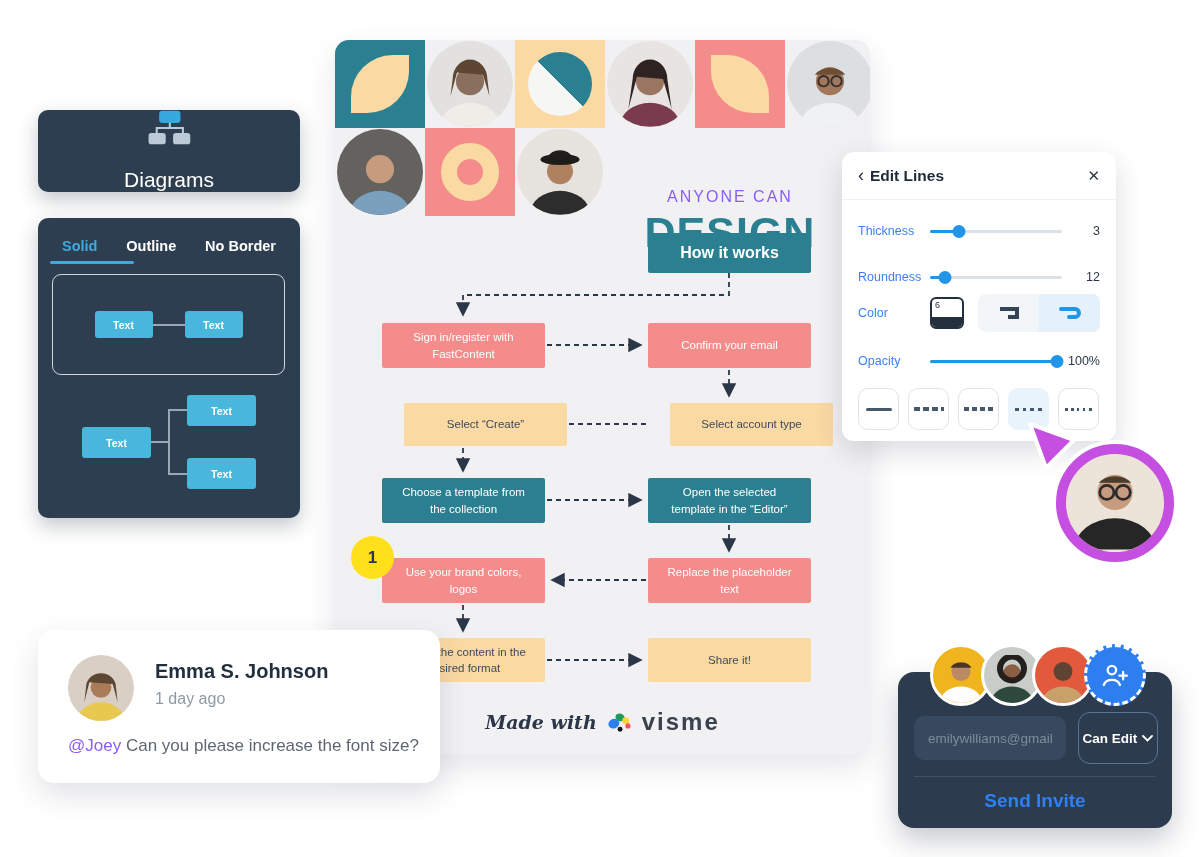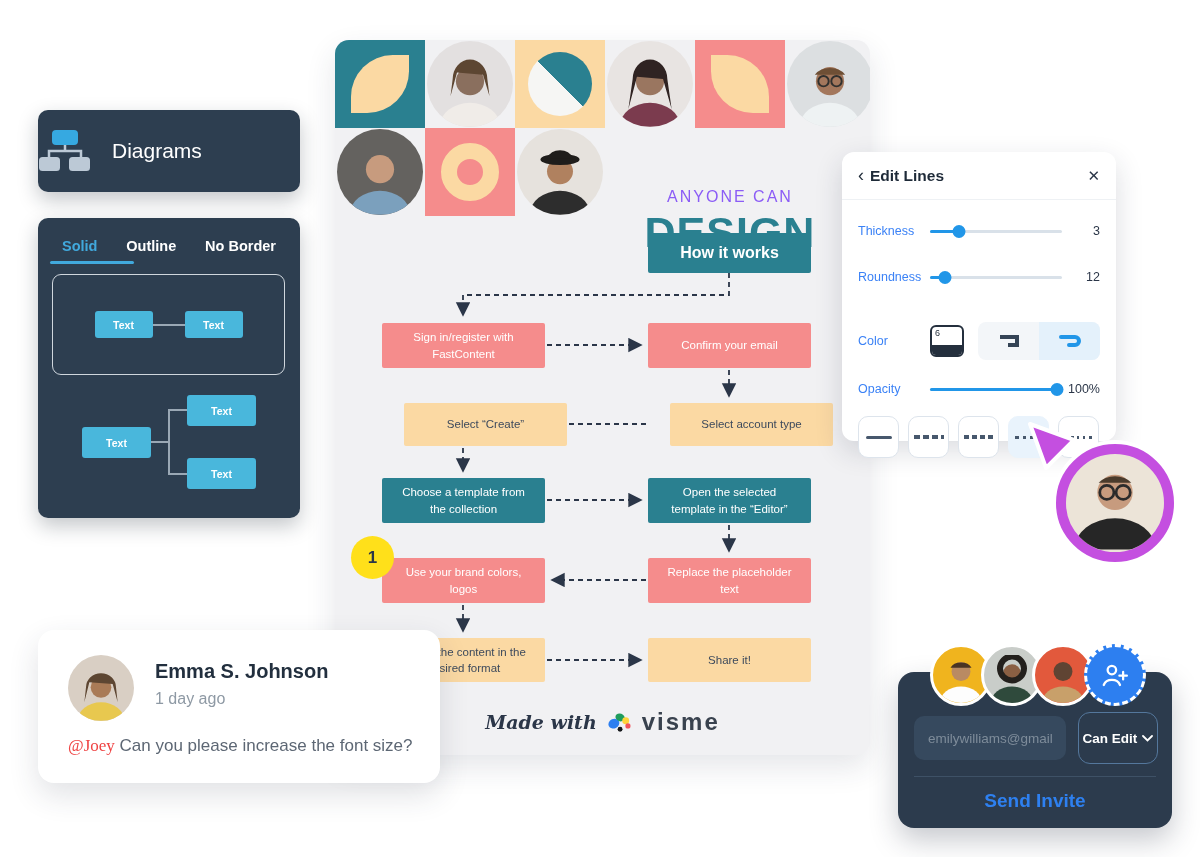--- a/index.html
+++ b/index.html
@@ -6,21 +6,21 @@
   html,body { background:#fff; }
   #app {
     position:relative; width:1200px; height:857px; background:#ffffff;
     overflow:hidden; font-family:"Liberation Sans","DejaVu Sans",sans-serif;
     color:#2b3648;
   }
   
   .dark-card { position:absolute; background:#2d3e50; border-radius:10px;
     box-shadow:0 8px 20px rgba(20,30,45,.25); }
   #diagrams-card { left:38px; top:110px; width:262px; height:82px;
-    display:flex; align-items:center; gap:22px; }
+    display:flex; align-items:center; justify-content:center; gap:22px;flex-direction:column; }
   #diagrams-card .label { color:#fff; font-size:21px; font-weight:500; }
 
   #styles-card { left:38px; top:218px; width:262px; height:300px; }
   .tabs { position:absolute; left:0; top:14px; width:100%; display:flex;
     justify-content:space-between; padding:0 24px; }
   .tab { font-size:14.5px; font-weight:600; color:#fff; padding:6px 0 10px; cursor:default; }
   .tab.active { color:#41a9dd; }
   .tab-underline { position:absolute; left:12px; top:43px; width:84px; height:3px;
     background:#41a9dd; border-radius:2px; }
   .preview-frame { position:absolute; left:14px; top:56px; width:233px; height:101px;
@@ -127,21 +127,21 @@
 
   
   #comment-card { position:absolute; left:38px; top:630px; width:402px; height:153px;
     background:#fff; border-radius:16px; box-shadow:0 12px 30px rgba(40,50,70,.14); z-index:5; }
   #comment-card .avatar { position:absolute; left:30px; top:25px; width:66px; height:66px;
     border-radius:50%; background:#d9cfc4; overflow:hidden;
     display:flex; align-items:flex-end; justify-content:center; }
   .c-name { position:absolute; left:117px; top:30px; font-size:20px; font-weight:700; color:#222f3e; }
   .c-time { position:absolute; left:117px; top:60px; font-size:16px; color:#8e99a4; }
   .c-text { position:absolute; left:30px; top:106px; font-size:17px; color:#5d6774; }
-  .c-mention { color:#ef4444;font-family:Liberation Serif, serif; }
+  .c-mention { color:#8b5cf6; }
 
   
   #invite-panel { position:absolute; left:898px; top:672px; width:274px; height:156px;
     background:#2c3b4d; border-radius:16px; box-shadow:0 12px 28px rgba(30,40,60,.25); z-index:4; }
   .inv-avatar { position:absolute; top:644px; width:62px; height:62px; border-radius:50%;
     border:3px solid #fff; overflow:hidden; z-index:5;
     display:flex; align-items:flex-end; justify-content:center; }
   .inv-add { position:absolute; top:644px; width:62px; height:62px; border-radius:50%;
     background:#2d7ff0; border:3px dashed #fff; z-index:5;
     display:flex; align-items:center; justify-content:center; }
@@ -333,21 +333,21 @@
     <div class="ep-row" style="margin-top:20px;">
       <span class="ep-label">Roundness</span>
       <div class="slider">
         <div class="track"></div>
           <div class="fill" style="width:11%;"></div>
         <div class="thumb" style="left:11%;"></div>
       </div>
       <span class="ep-value">12</span>
     </div>
 
-    <div class="ep-row" style="margin-top:32px; height:38px;">
+    <div class="ep-row" style="margin-top:4px; height:38px;">
       <span class="ep-label">Color</span>
       <div class="swatch">
         <span class="num">6</span>
         <span class="strip"></span>
       </div>
       <div class="corner-toggle">
         <div class="corner-opt">
           <svg width="24" height="16" viewBox="0 0 24 16">
             <path d="M3 4 H20 V12 H11" fill="none" stroke="#344456" stroke-width="4" stroke-linejoin="miter"></path>
           </svg>

